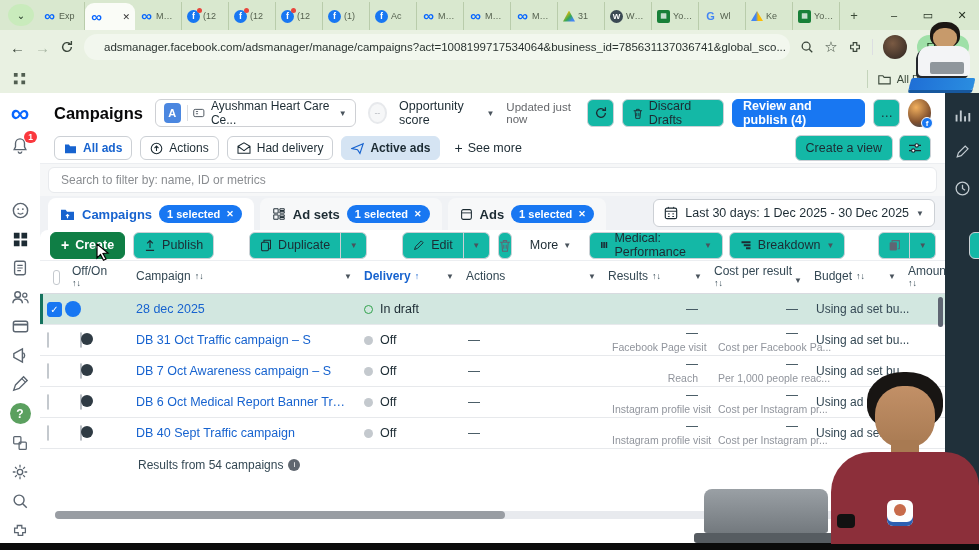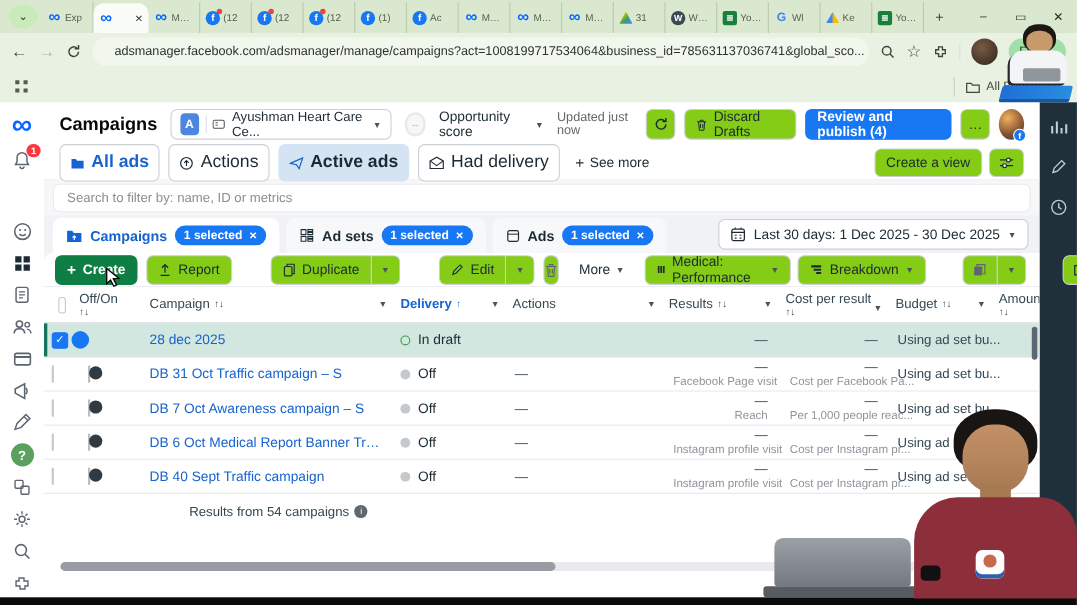--- a/index.html
+++ b/index.html
@@ -57,28 +57,28 @@
   .appheader{ height:40px; background:#fff; display:flex; align-items:center; padding:0 14px; gap:12px;}
   .pagetitle{ font-size:16.5px; font-weight:bold; color:#080809;}
   .acctpill{ height:28px; border:1px solid #ced0d4; border-radius:6px; background:#fff; display:flex; align-items:center; gap:6px; padding:0 8px;}
   .acctA{ width:20px; height:20px; border-radius:4px; background:#4b87e0; color:#fff; font-size:11px; font-weight:bold; display:flex; align-items:center; justify-content:center;}
   .vdiv{ width:1px; height:16px; background:#dcdee2;}
   .caret{ font-size:8px; color:#49535c;}
   .scorecircle{ width:22px; height:22px; border-radius:50%; border:2px solid #e7e9ec; background:#f6f7f8; color:#b6bac0; font-size:9px; display:flex; align-items:center; justify-content:center;}
   .scorelabel{ font-size:12.5px; display:flex; gap:5px; align-items:center;}
   .headright{ margin-left:auto; display:flex; align-items:center; gap:8px;}
   .updated{ color:#65676b; font-size:11.5px;}
-  .btn{ height:28px; border:1px solid #ccd0d5; border-radius:6px; background:#84cc16; display:flex; align-items:center; gap:6px; padding:0 10px; font-size:12.5px; color:#1c2b33;}
+  .btn{ height:28px; border:1px solid #ccd0d5; border-radius:6px; background:#14b8a6; display:flex; align-items:center; gap:6px; padding:0 10px; font-size:12.5px; color:#1c2b33;}
   .btn.icononly{ width:32px; justify-content:center; padding:0;}
   .btn.primary{ background:#1877f2; border-color:#1877f2; color:#fff; font-weight:bold;}
   .avatar-fb{ position:relative; width:28px; height:28px; border-radius:50%; background:radial-gradient(circle at 35% 30%,#f2b05e,#82512e 60%,#27415e);}
   .avatar-fb i{ position:absolute; right:-2px; bottom:-2px; width:12px; height:12px; border-radius:50%; background:#1877f2; color:#fff; font-size:8px; font-style:normal; font-weight:bold; display:flex; align-items:center; justify-content:center; border:1px solid #fff;}
   
   .filterrow{ height:31px; background:#fff; display:flex; align-items:center; padding:0 14px; gap:8px; border-bottom:1px solid #eceef1;}
-  .fpill{ height:34px; border:1px solid #ccd0d5; border-radius:6px; background:#fff; display:flex; align-items:center; gap:6px; padding:0 9px; font-size:16px; color:#1c2b33;}
+  .fpill{ height:24px; border:1px solid #ccd0d5; border-radius:6px; background:#fff; display:flex; align-items:center; gap:6px; padding:0 9px; font-size:12px; color:#1c2b33;}
   .fpill.blue{ color:#1763cf; font-weight:bold;}
   .fpill.activepill{ background:#d5e4f3; border-color:#d5e4f3; font-weight:bold;}
   .seemore{ display:flex; align-items:center; gap:5px; font-size:12.5px; margin-left:6px;}
   .filterrow .right{ margin-left:auto; display:flex; gap:6px;}
   .cviewbtn{ height:26px;}
   
   .searchrow{ height:32px; background:#f6f7f8; display:flex; align-items:center; padding:0 8px;}
   .searchinput{ width:100%; height:26px; border:1px solid #e8eaed; border-radius:6px; background:#fff; padding:0 12px; font-size:12px; color:#1c2b33; font-family:"Liberation Sans",sans-serif;}
   .searchinput::placeholder{ color:#8a8d91;}
   
@@ -119,21 +119,21 @@
   .cname{ color:#1763cf; font-size:12.5px; padding:0 6px; overflow:hidden; white-space:nowrap; text-overflow:ellipsis;}
   .cdeliv{ display:flex; align-items:center; gap:7px; padding:0 6px; font-size:12.5px; color:#1c2b33;text-align:center;}
   .ddot{ width:9px; height:9px; border-radius:50%;}
   .ddot.draft{ border:1.5px solid #31a24c; background:transparent;}
   .ddot.off{ background:#c4c9ce;}
   .cactions{ padding:0 8px; color:#344854;}
   .cnum{ padding:0 10px; text-align:right; color:#344854; line-height:1.25;}
   .cnum .sub{ font-size:10.5px; color:#90949c; white-space:nowrap;}
   .cbudget{ padding:0 8px; color:#344854; white-space:nowrap;}
   .tfoot{ height:31px; border-bottom:none;}
-  .tfoot .lbl{ grid-column:3; padding:0 8px; color:#344854; display:flex; align-items:center; gap:5px;margin-left:34px;}
+  .tfoot .lbl{ grid-column:3; padding:0 8px; color:#344854; display:flex; align-items:center; gap:5px;}
   .infoi{ width:12px; height:12px; border-radius:50%; background:#606770; color:#fff; font-size:8px; display:flex; align-items:center; justify-content:center; font-style:normal;}
   .vscroll{ position:absolute; right:2px; top:36px; width:5px; height:30px; border-radius:3px; background:#5f6673;}
   .hscroll{ position:absolute; left:15px; top:418px; width:880px; height:8px; border-radius:4px; background:#e8eaee;}
   .hthumb{ width:450px; height:8px; border-radius:4px; background:#999da3;}
 
   
   .blackbar{ position:absolute; left:0; bottom:0; width:979px; height:7px; background:#0b0b0b; z-index:10;}
   .laptop{ position:absolute; left:694px; top:489px; width:144px; height:54px; z-index:28;}
   .laptop .lid{ position:absolute; left:10px; top:0; width:124px; height:44px; background:linear-gradient(180deg,#9aa0a5,#73797e); border-radius:8px 8px 3px 3px;}
   .laptop .base{ position:absolute; left:0; bottom:0; width:144px; height:10px; background:#565c61; border-radius:3px;}
@@ -431,31 +431,31 @@
             </svg>
           <span>All ads</span>
         </div>
         <div class="fpill">
           <svg width="13" height="13" viewBox="0 0 16 16">
               <circle cx="8" cy="8" r="6.5" fill="none" stroke="#1c2b33" stroke-width="1.3"></circle>
               <path d="M8 11V5M5.5 7.5L8 5l2.5 2.5" fill="none" stroke="#1c2b33" stroke-width="1.3"></path>
             </svg>
           <span>Actions</span>
         </div>
+        <div class="fpill">
+          <svg width="14" height="12" viewBox="0 0 16 14">
+              <path d="M1 5l7-4 7 4v8H1zM1 5l7 5 7-5" fill="none" stroke="#1c2b33" stroke-width="1.2"></path>
+            </svg>
+          <span>Had delivery</span>
+        </div>
         <div class="fpill activepill">
           <svg width="13" height="13" viewBox="0 0 16 16">
               <path d="M1 8l14-6-4 12-3-4.5L1 8z" fill="none" stroke="#1763cf" stroke-width="1.4"></path>
             </svg>
           <span>Active ads</span>
-        </div>
-        <div class="fpill">
-          <svg width="14" height="12" viewBox="0 0 16 14">
-              <path d="M1 5l7-4 7 4v8H1zM1 5l7 5 7-5" fill="none" stroke="#1c2b33" stroke-width="1.2"></path>
-            </svg>
-          <span>Had delivery</span>
         </div>
         <div class="seemore">
           <span style="font-size:14px">+</span>
             <span>See more</span>
         </div>
         <div class="right">
           <div class="btn cviewbtn">
               <span>Create a view</span>
             </div>
           <div class="btn cviewbtn icononly">
@@ -517,21 +517,21 @@
 
       <div class="toolbar">
         <div class="btn createbtn">
           <span style="font-size:14px">+</span>
             <span>Create</span>
         </div>
         <div class="btn btn27">
           <svg width="12" height="13" viewBox="0 0 14 16">
               <path d="M7 11V2M3.5 5.5L7 2l3.5 3.5M2 14h10" fill="none" stroke="#1c2b33" stroke-width="1.4"></path>
             </svg>
-          <span>Report</span>
+          <span>Publish</span>
         </div>
         <div class="split">
           <div class="btn btn27">
             <svg width="12" height="13" viewBox="0 0 14 16">
                 <rect x="1.5" y="4" width="8.5" height="10.5" rx="1.5" fill="none" stroke="#1c2b33" stroke-width="1.3"></rect>
                 <path d="M4.5 4V1.5H12.5V12h-2" fill="none" stroke="#1c2b33" stroke-width="1.3"></path>
               </svg>
             <span>Duplicate</span>
           </div>
           <div class="btn btn27">

